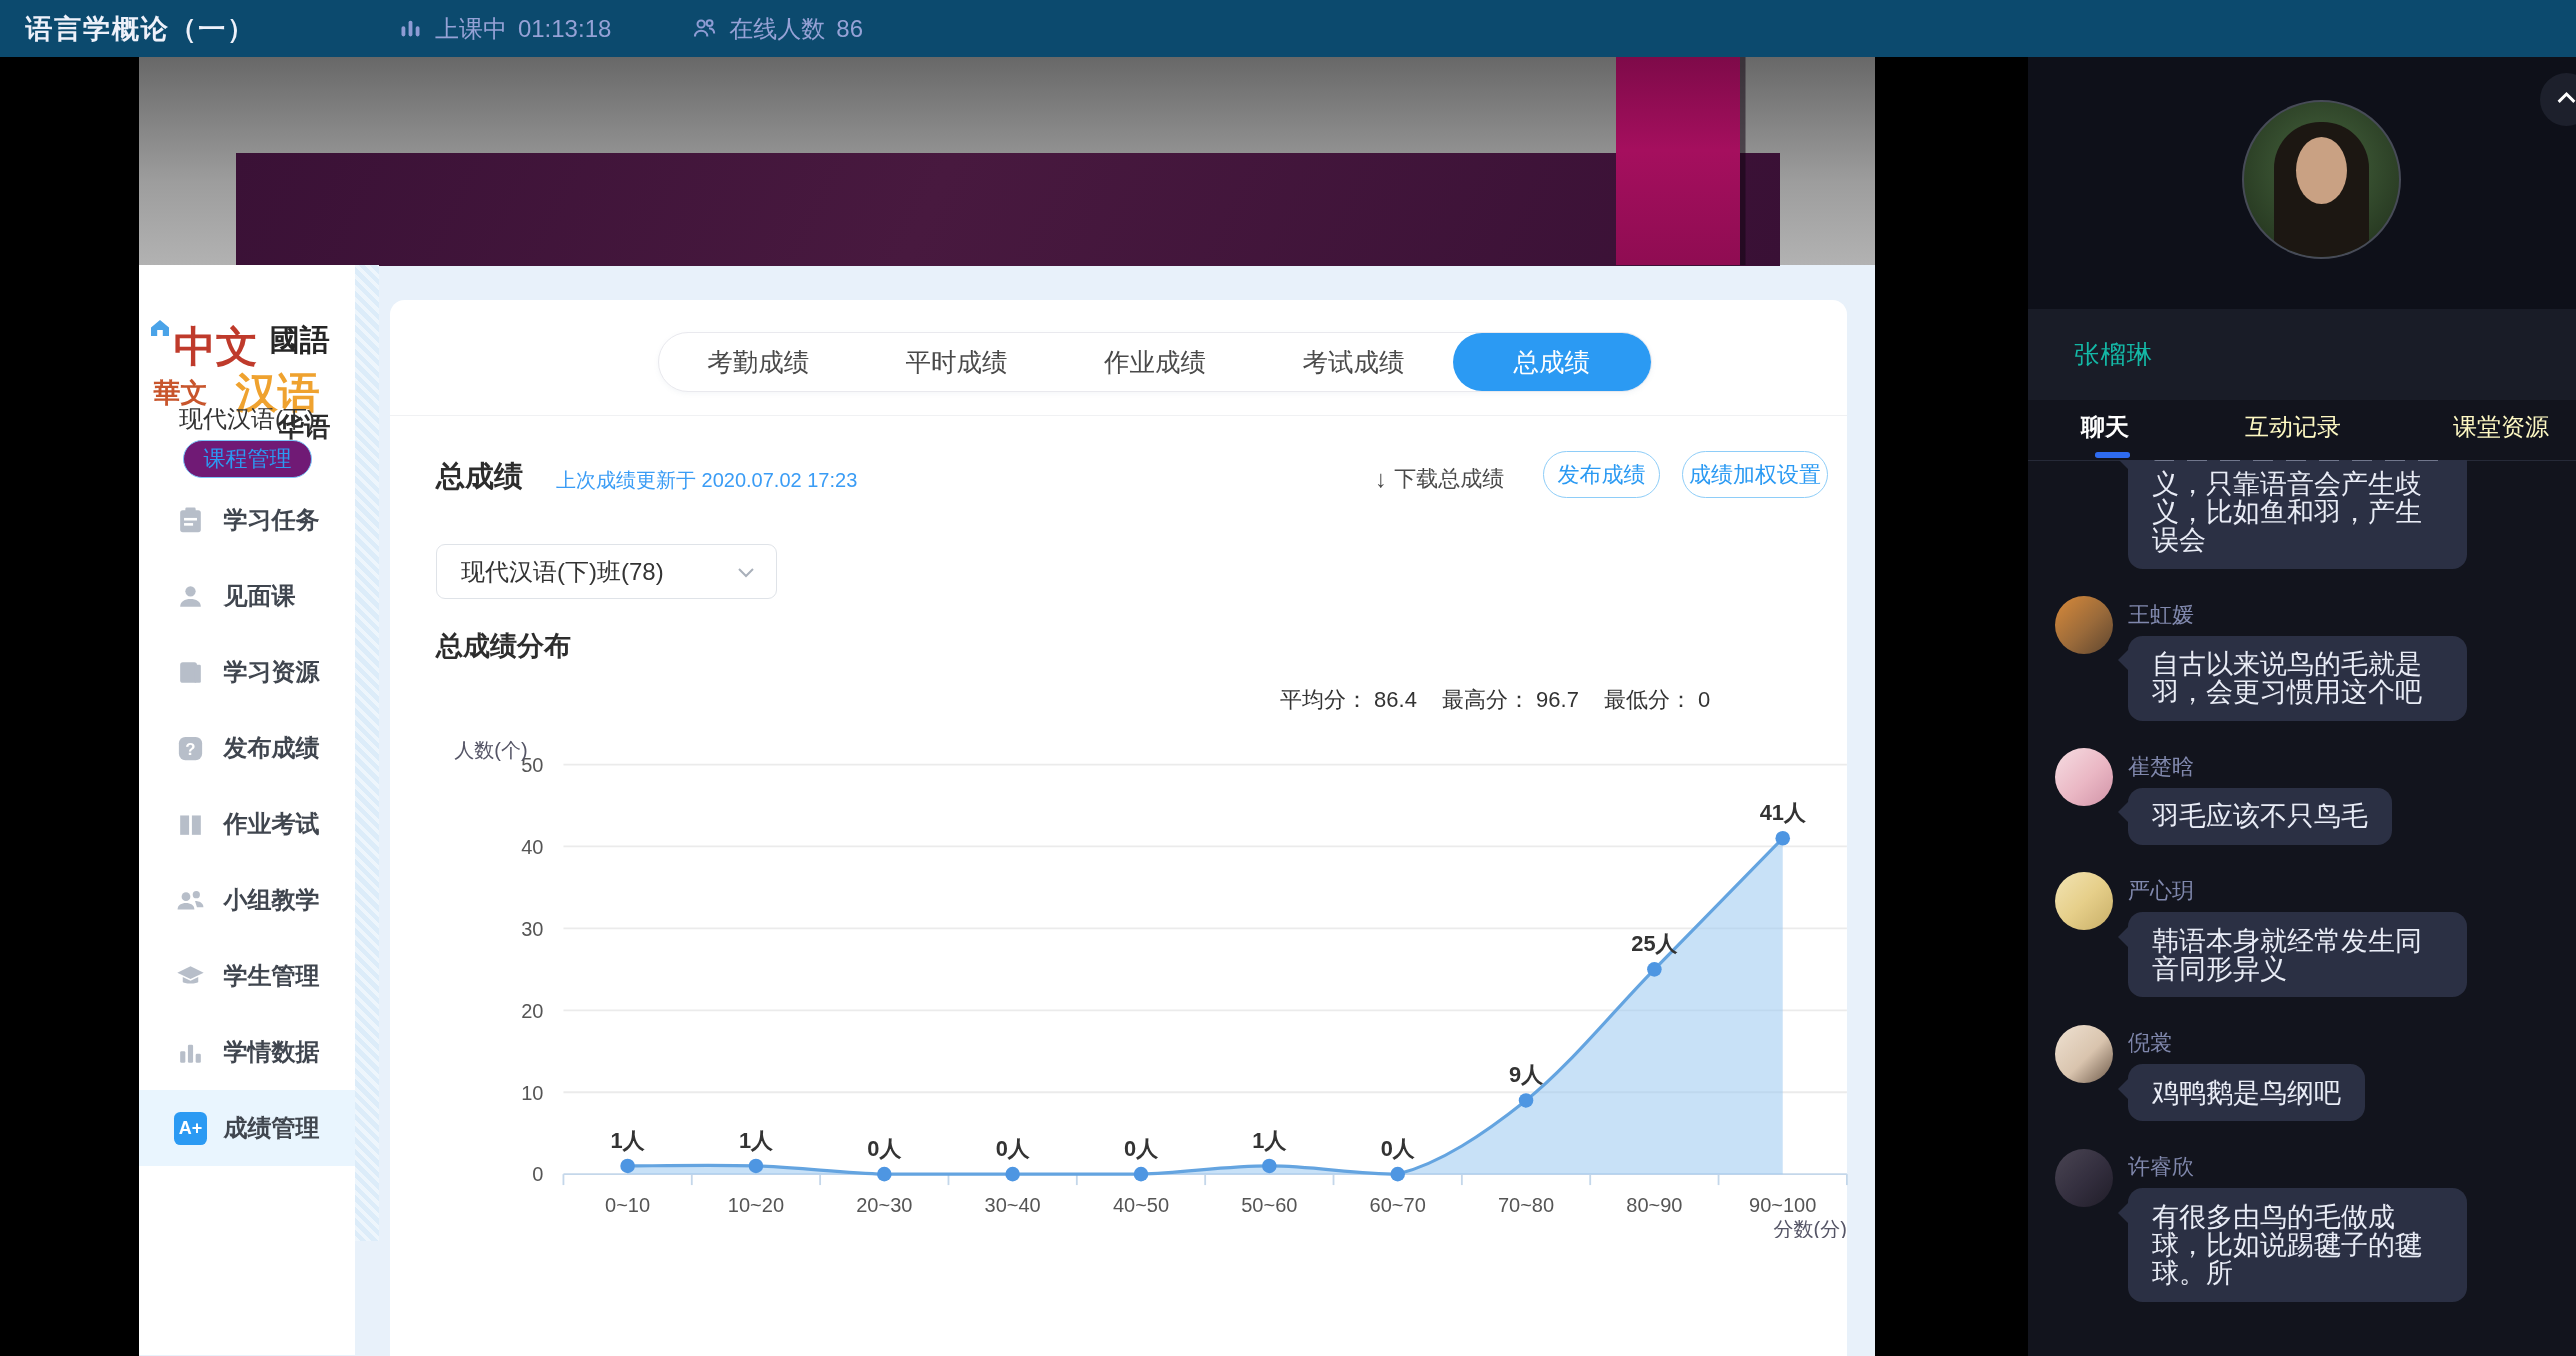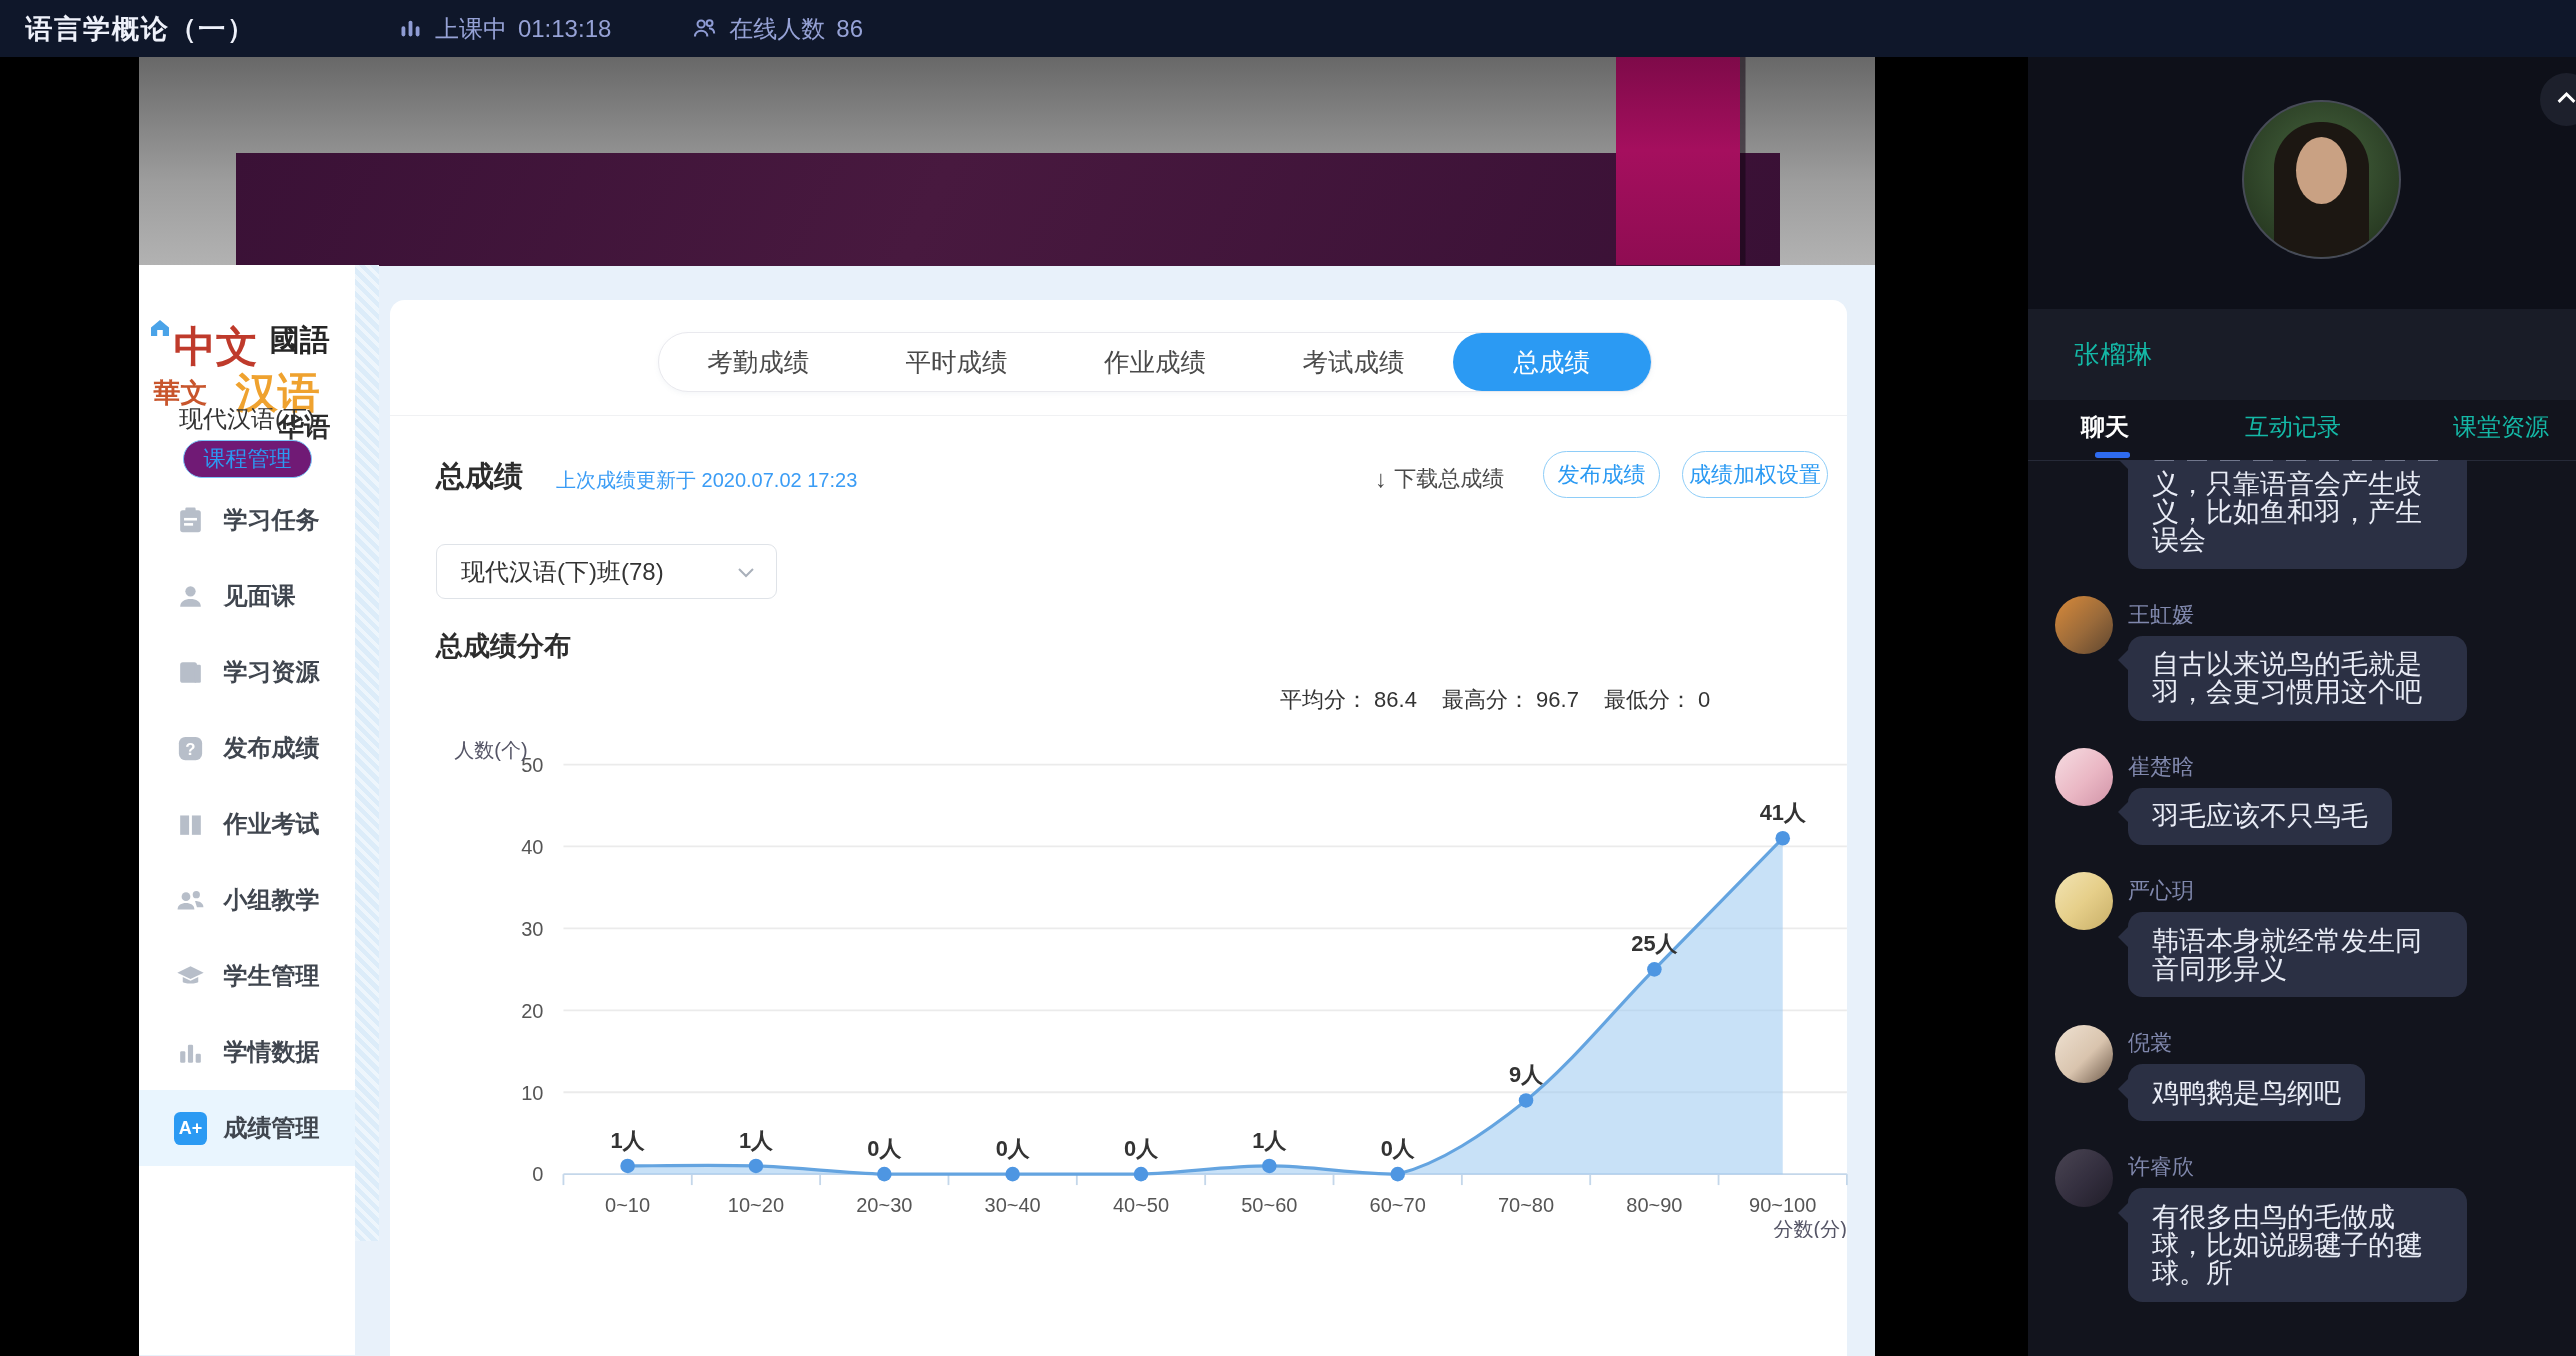--- a/index.html
+++ b/index.html
@@ -1,21 +1,21 @@
 <!DOCTYPE html>
 <html style="font-size:14.6px"><head>
 <meta charset="utf-8">
 <style>
   html,body{margin:0;padding:0;background:#000;}
   body{width:2576px;height:1356px;position:relative;overflow:hidden;
        font-family:"Liberation Sans","DejaVu Sans",sans-serif;}
   .abs{position:absolute;}
 
   
-  #titlebar{left:0;top:0;width:2576px;height:57px;background:#0f172a;display:flex;align-items:center;}
+  #titlebar{left:0;top:0;width:2576px;height:57px;background:#0c4a6e;display:flex;align-items:center;}
   #course-title{margin-left:25.5px;color:#eef1fa;font-size:27px;font-weight:700;letter-spacing:1.8px;}
   .tb-group{display:flex;align-items:center;color:#96a2d6;font-size:24px;gap:11px;}
   #status-group{margin-left:141px;}
   #online-group{margin-left:80px;}
   .tb-icon{width:27px;height:27px;display:inline-flex;align-items:flex-end;justify-content:center;color:#8f9cd4;}
   .tb-icon svg{width:27px;height:27px;}
 
   
   #share{left:139px;top:57px;width:1736px;height:1299px;background:#e8f1fa;overflow:hidden;}
   #gray-band{left:0;top:0;width:1736px;height:208px;background:linear-gradient(180deg,#686868 0%,#9d9d9d 60%,#b2b2b2 100%);}
@@ -80,21 +80,21 @@
   #collapse-btn{position:absolute;left:512px;top:16.4px;width:53px;height:53px;border-radius:50%;background:#1d202c;
       display:flex;align-items:center;justify-content:center;color:#fff;}
   #collapse-btn svg{width:27px;height:27px;}
   #big-avatar{position:absolute;left:214px;top:43px;width:155px;height:155px;border-radius:50%;
       border:2.7px solid #474b57;background:radial-gradient(circle at 50% 42%,#47663f 0%,#2a3d24 70%,#1d2a19 100%);overflow:hidden;}
   #big-avatar .hair{position:absolute;left:30px;top:20px;width:95px;height:137px;border-radius:46px 46px 18px 18px;background:#1c1712;}
   #big-avatar .face{position:absolute;left:52px;top:35px;width:51px;height:67px;border-radius:50%;background:#c9a183;}
   #teacher-row{left:0;top:252px;width:548px;height:91px;background:#191c27;position:absolute;display:flex;align-items:center;}
   #teacher-name{margin-left:46px;font-size:25.5px;color:#14b8a6;letter-spacing:0.9px;}
   #chat-tabs{left:0;top:343px;width:548px;height:60px;position:absolute;}
-  .chat-tab{position:absolute;font-size:24px;color:#14b8a6;top:11px;}
+  .chat-tab{position:absolute;font-size:24px;color:#fef9c3;top:11px;}
   .chat-tab.active{color:#ffffff;font-weight:700;}
   #chat-tab-underline{position:absolute;left:67px;top:52px;width:35px;height:5.5px;border-radius:2.7px;background:#2e6bf0;}
   #chat-tabs-divider{position:absolute;left:0;top:60px;width:548px;height:0.9px;background:#262a38;}
   #chat-list{position:absolute;left:0;top:403px;width:548px;height:896px;overflow:hidden;padding:0 27px;box-sizing:border-box;}
   .msg{position:relative;margin-bottom:31px;}
   .msg-name{font-size:22px;color:#8088ad;margin-left:73px;margin-bottom:9px;height:27px;}
   .msg-avatar{position:absolute;left:0;top:-3.6px;width:58px;height:58px;border-radius:50%;}
   .bubble{position:relative;margin-left:73px;display:inline-block;max-width:339px;background:#2b3044;border-radius:14.6px;
       padding:14.6px 24px;font-size:27px;line-height:28px;color:#e9ecf6;box-sizing:border-box;}
   .bubble::before{content:"";position:absolute;left:-10px;top:14.6px;border:10px solid transparent;border-right-color:#2b3044;border-left:0;}

